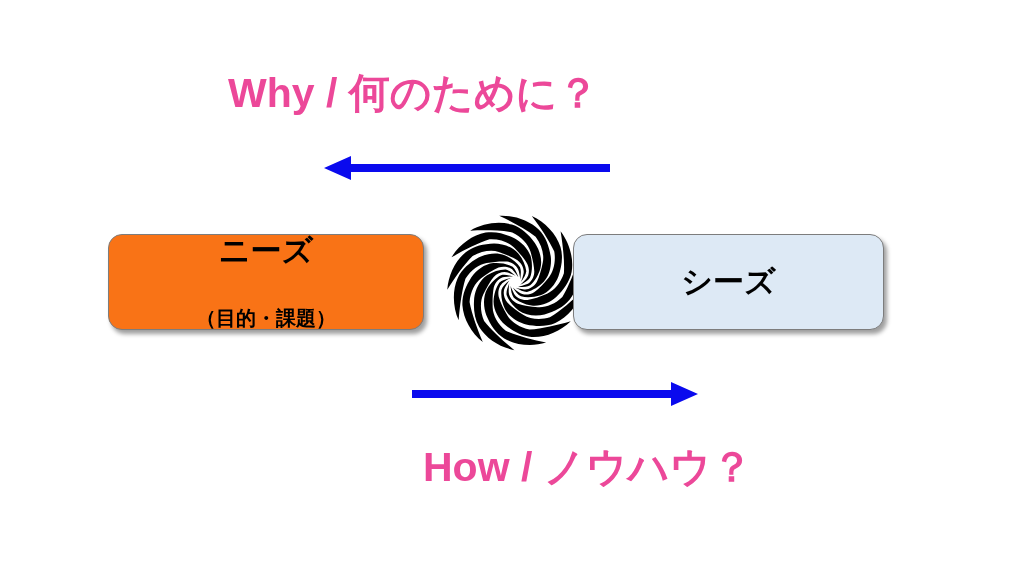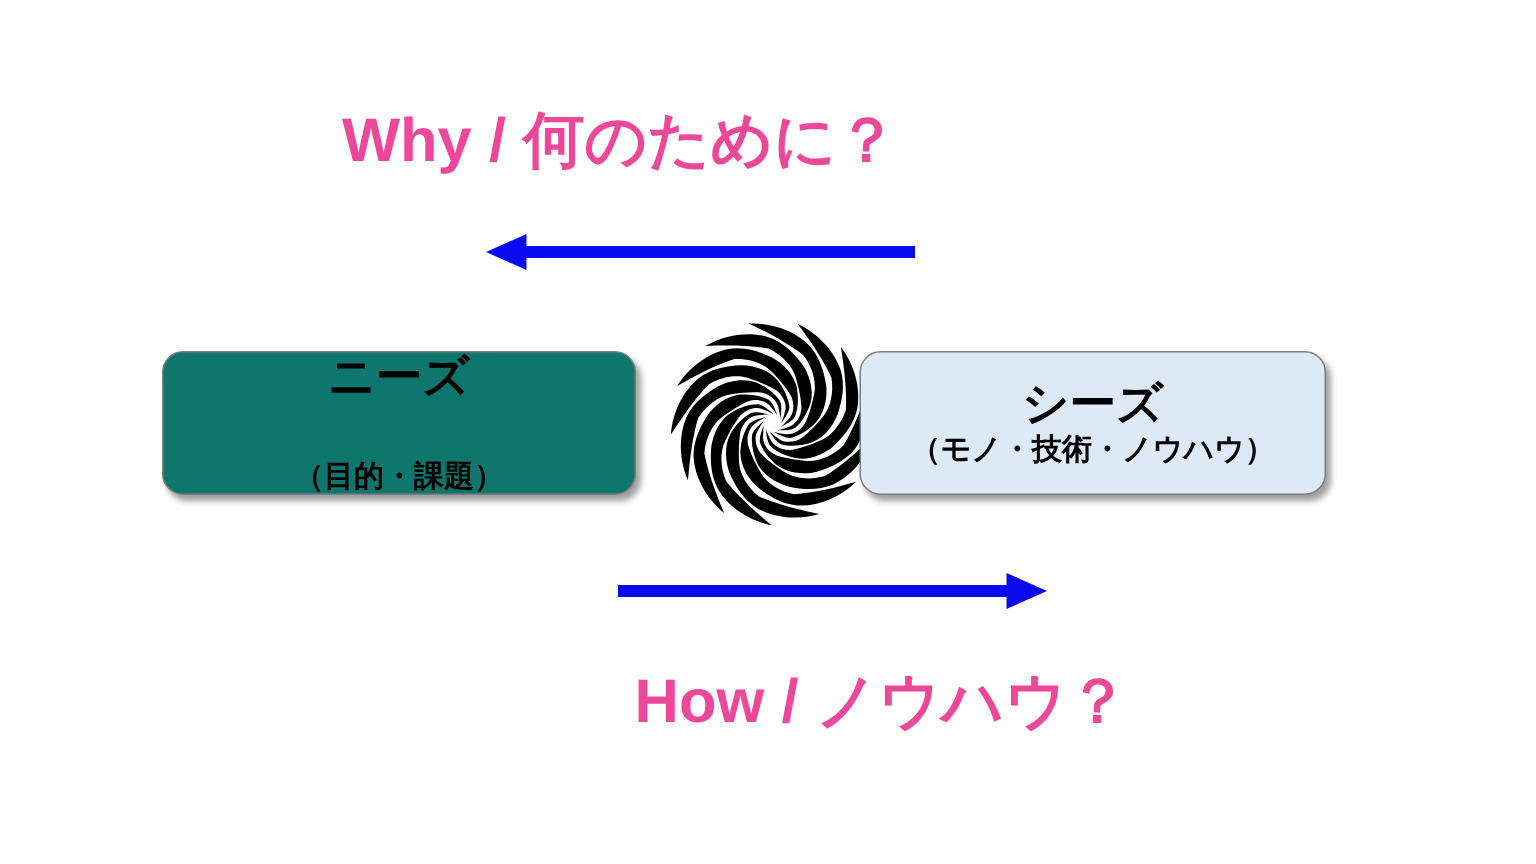--- a/index.html
+++ b/index.html
@@ -38,21 +38,21 @@
     box-sizing: border-box;
     border: 1.5px solid #7d7d7d;
     border-radius: 14px;
     box-shadow: 3px 4px 4px rgba(0,0,0,0.38);
     display: flex;
     flex-direction: column;
     align-items: center;
     justify-content: center;
     text-align: center;
   }
-  .needs-box { left: 108px; width: 316px; background: #0f766e; gap: 35px; }
+  .needs-box { left: 108px; width: 316px; background: #f97316; gap: 35px; }
   .seeds-box { left: 573px; width: 311px; background: #dde9f5; }
   .box-title {
     color: #000000;
     font-size: 31px;
     font-weight: 700;
     line-height: 1.1;
     white-space: nowrap;
   }
   .box-subtitle {
     color: #000000;
@@ -110,21 +110,20 @@
       <use href="#swirl-arm" transform="rotate(221.5)"></use>
       <use href="#swirl-arm" transform="rotate(249.2)"></use>
       <use href="#swirl-arm" transform="rotate(276.9)"></use>
       <use href="#swirl-arm" transform="rotate(304.6)"></use>
       <use href="#swirl-arm" transform="rotate(332.3)"></use>
     </g>
   </svg>
 
   <div class="concept-box seeds-box">
     <div class="box-title">シーズ</div>
-    <div class="box-subtitle">（モノ・技術・ノウハウ）</div>
   </div>
 
   <svg class="arrow-svg arrow-right" width="290" height="32" viewBox="0 0 290 32" aria-hidden="true">
     <polygon points="288,16 261,4 261,12 2,12 2,20 261,20 261,28" fill="#0a0aee"></polygon>
   </svg>
 
   <div class="big-label bottom-label">How / ノウハウ？</div>
 
 </div>
 

